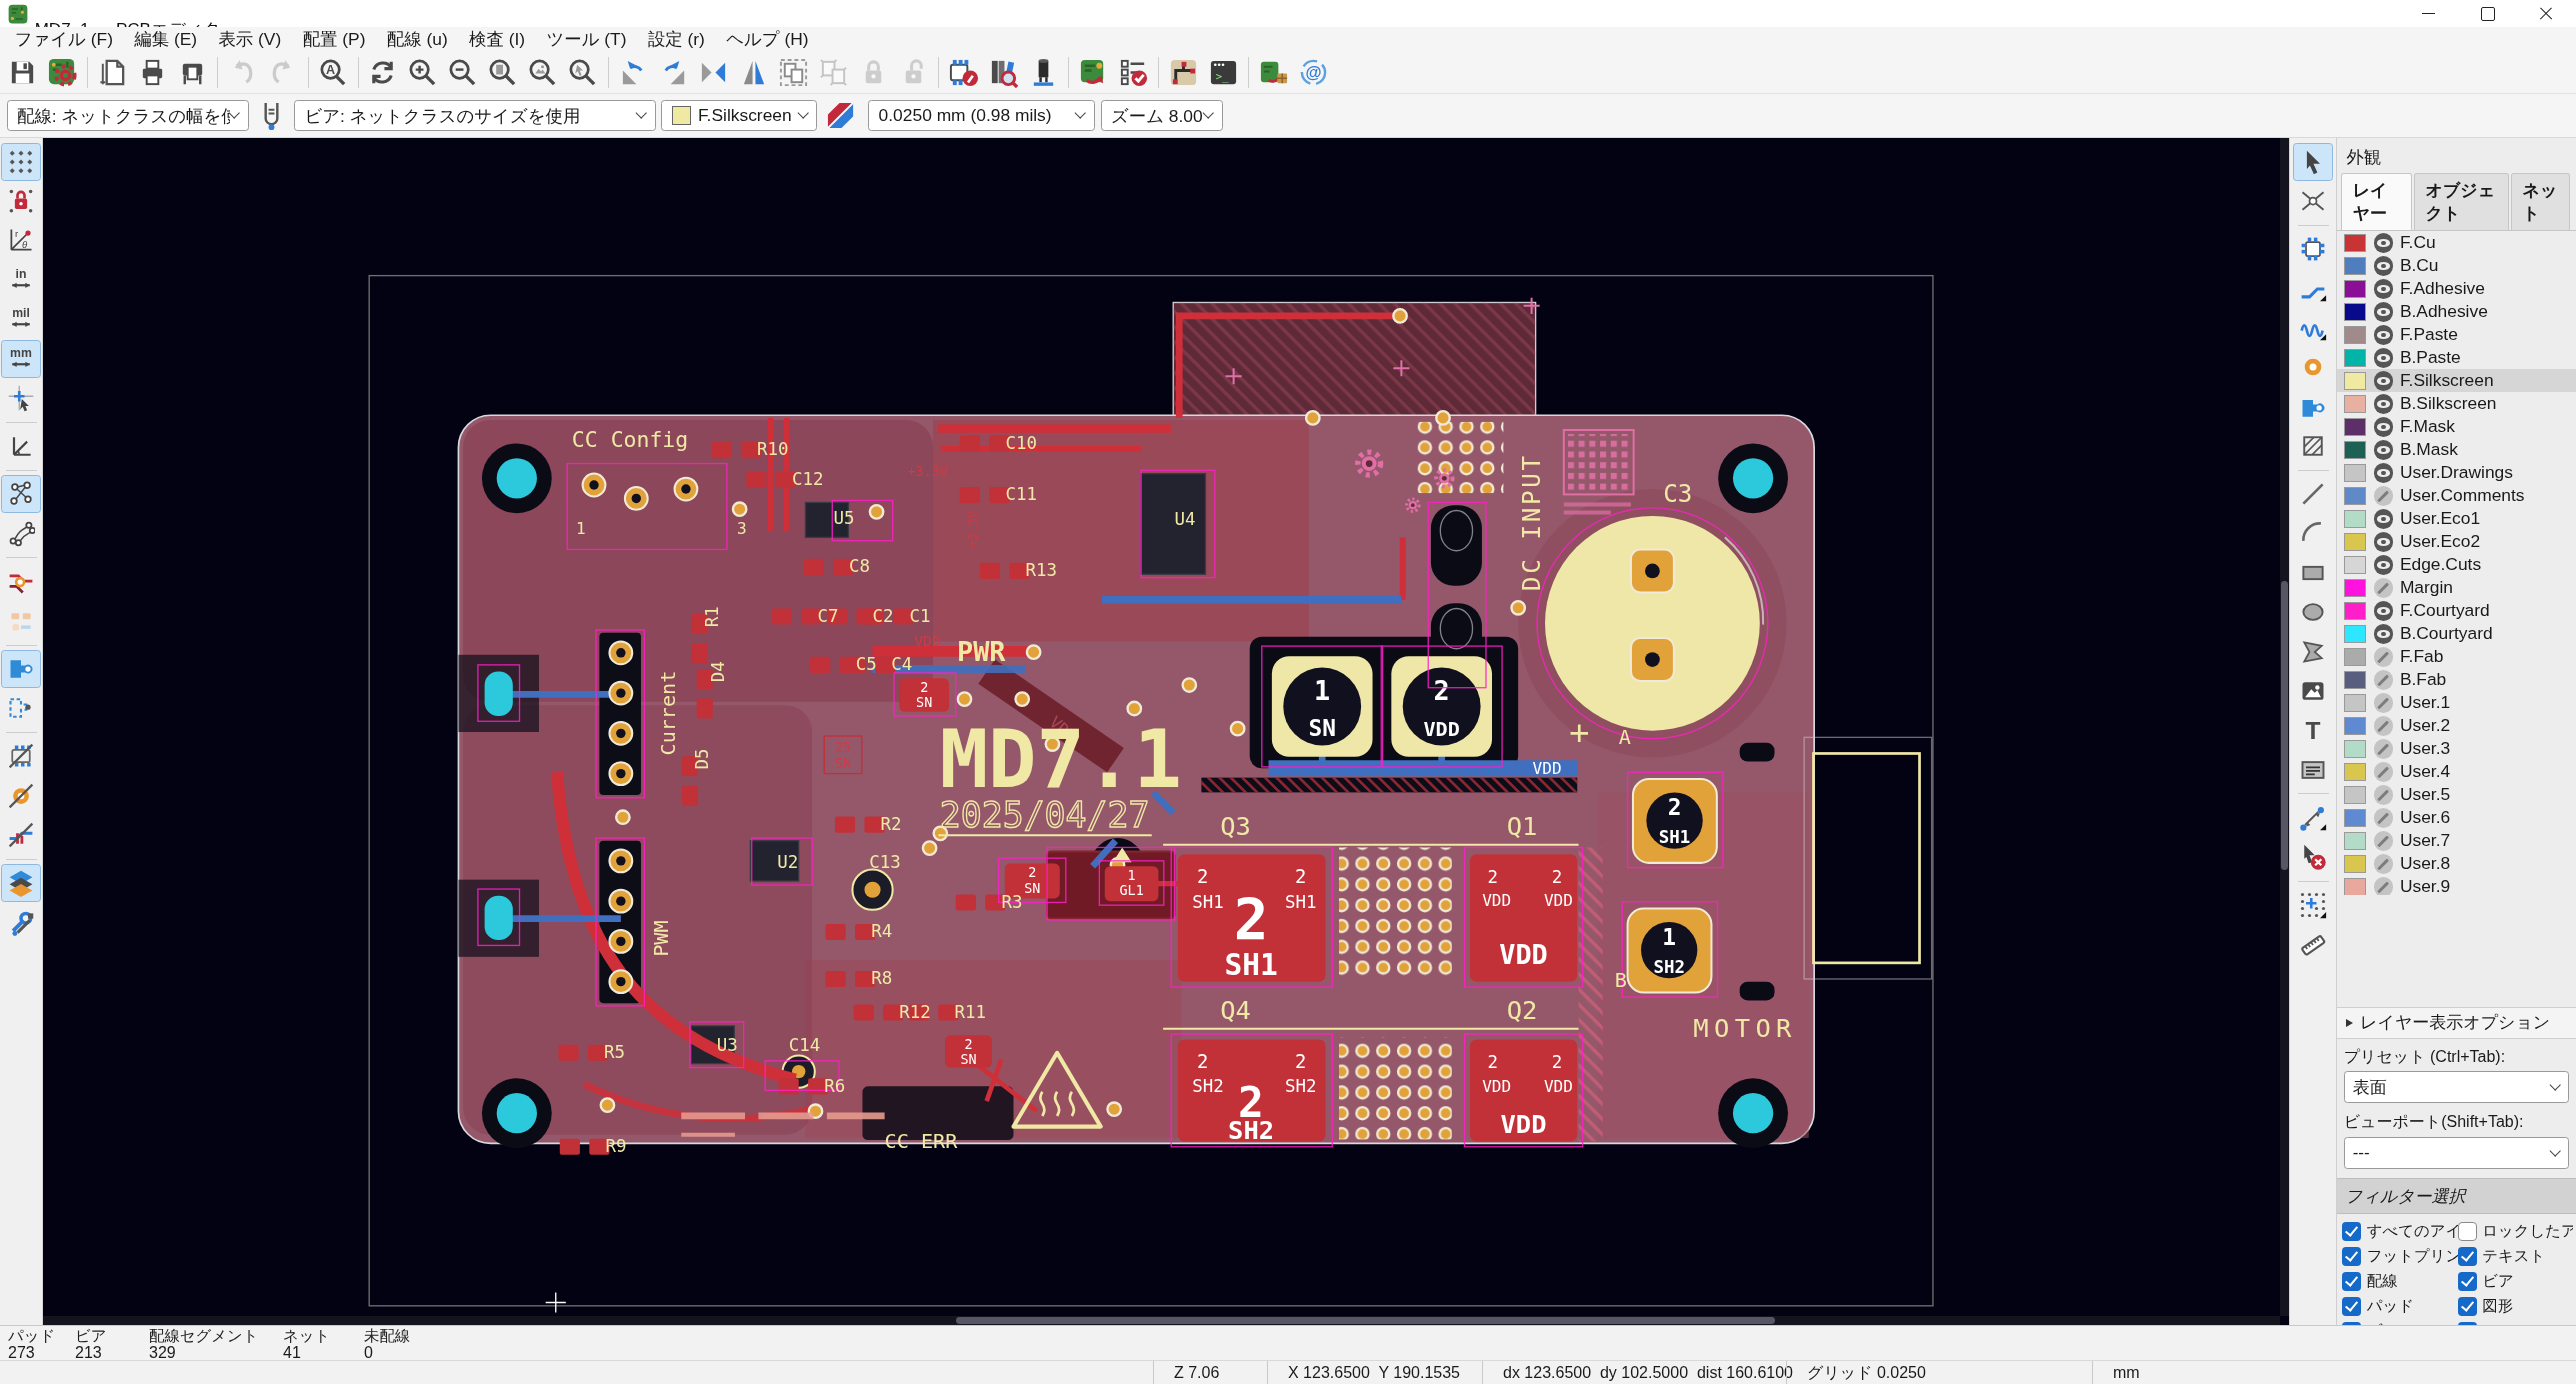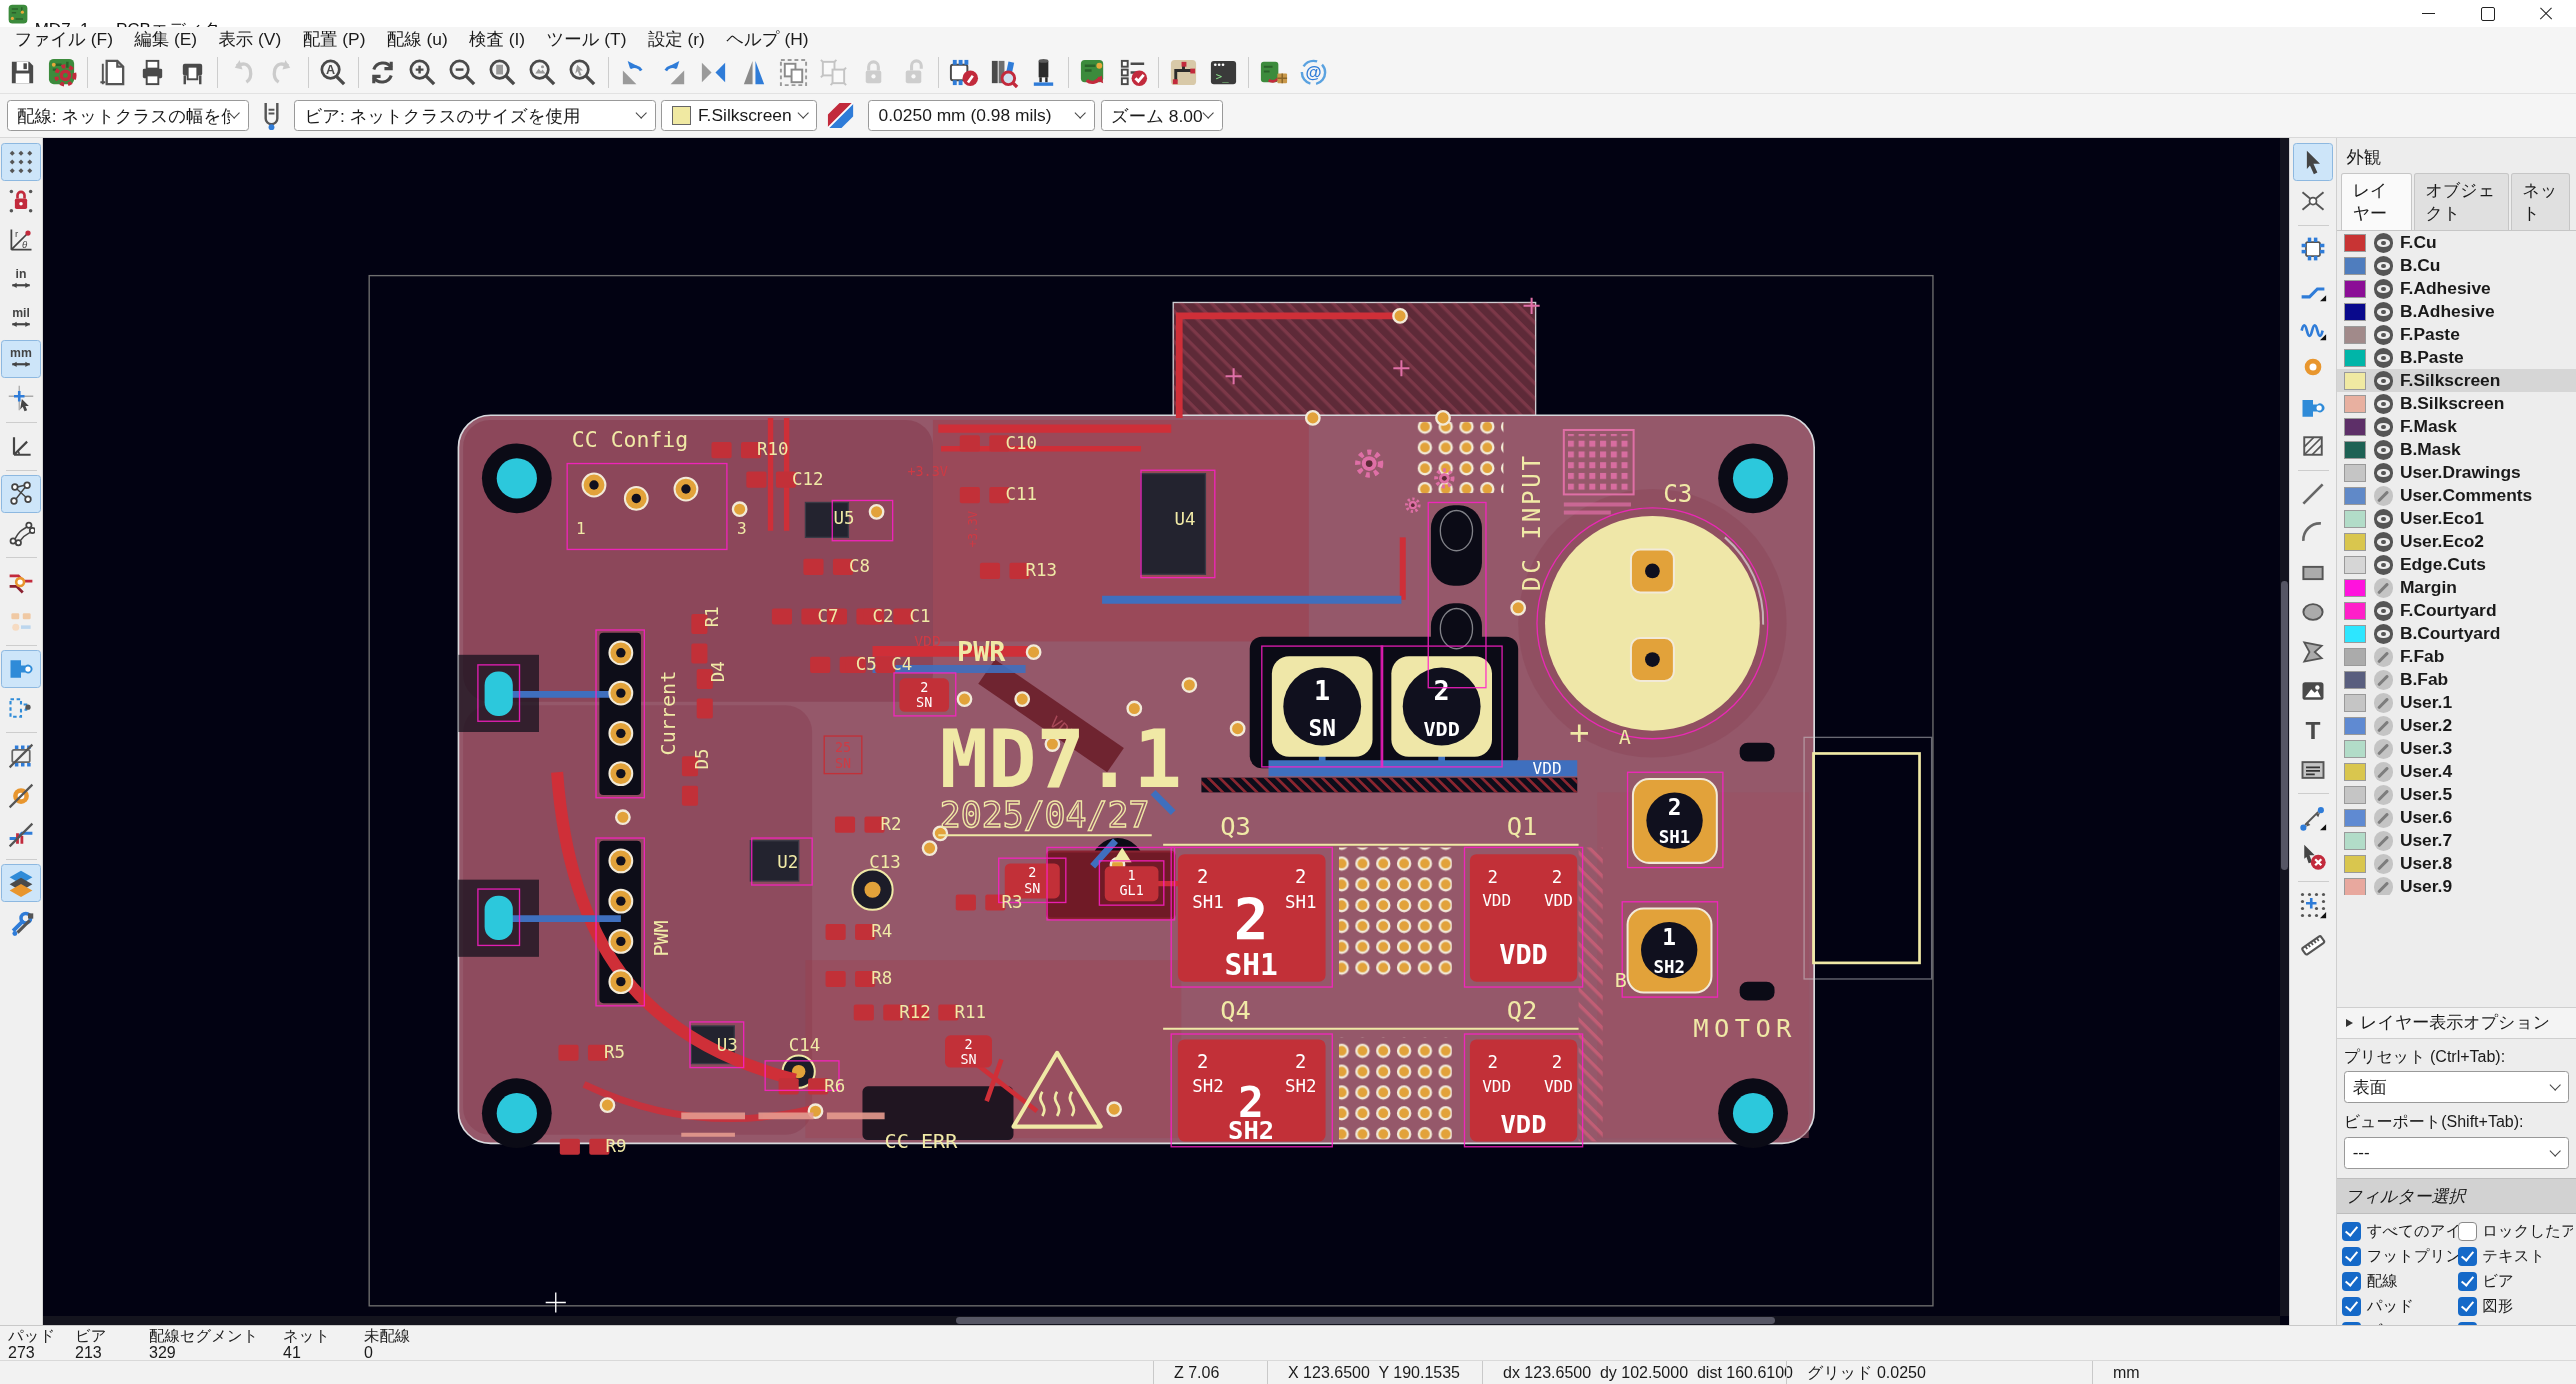--- a/index.html
+++ b/index.html
@@ -41,23 +41,23 @@
   
   #canvas{left:43px;top:138px;width:2247px;height:1188px;background:#020212;overflow:hidden;}
   #vscroll{left:2280px;top:138px;width:9.4px;height:1178px;background:#14141e;}
   #vscroll .thumb{position:absolute;left:1.3px;width:6.7px;top:443px;height:289px;background:#565664;border-radius:3.4px;}
   #hscroll{left:43px;top:1316px;width:2237px;height:9.4px;background:#14141e;}
   #hscroll .thumb{position:absolute;top:1.3px;height:6.7px;left:913px;width:819px;background:#565664;border-radius:3.4px;}
   
   #panel{left:2336px;top:138px;width:240px;height:1188px;background:#ededed;border-left:0.7px solid #cfcfcf;box-sizing:border-box;font-size:17px;}
   #panel .ptitle{padding:6.7px 9.4px 4px;font-size:17.4px;}
   .tabs{display:flex;padding:0 4px;border-bottom:0.7px solid #c6c6c6;}
-  .tab{padding:5.4px 10.7px;font-size:17px;background:#e0e0e0;border:0.7px solid #c6c6c6;border-bottom:none;border-radius:2.7px 2.7px 0 0;margin-right:2px;}
+  .tab{padding:5.4px 10.7px;font-size:17px;background:#e0e0e0;border:0.7px solid #c6c6c6;border-bottom:none;border-radius:2.7px 2.7px 0 0;margin-right:2px;font-weight:bold;}
   .tab.active{background:#fafafa;}
-  #layerlist{height:664px;overflow:hidden;font-weight:bold;}
+  #layerlist{height:664px;overflow:hidden;}
   .lrow{display:flex;align-items:center;height:23px;padding-left:6.7px;}
   .lrow.sel{background:#d6d6d6;}
   .sw{width:20px;height:16px;border:0.7px solid #9a9a9a;flex:none;}
   .eye{width:19.5px;height:19.5px;border-radius:50%;background:#555;position:relative;flex:none;margin-left:8px;}
   .eye::after{content:"";position:absolute;left:3.4px;top:6px;width:12.7px;height:7.4px;background:#ededed;border-radius:50%;}
   .eye::before{content:"";position:absolute;left:7.4px;top:7.4px;width:4.7px;height:4.7px;background:#555;border-radius:50%;z-index:1;}
   [data-visible="false"] .eye{background:#c4c4c4;}
   [data-visible="false"] .eye::before{display:none;}
   [data-visible="false"] .eye::after{left:2.7px;top:8.7px;width:14px;height:2.7px;border-radius:1.3px;background:#7d7d7d;transform:rotate(-45deg);}
   .lname{margin-left:6.7px;font-size:17.4px;white-space:nowrap;}

